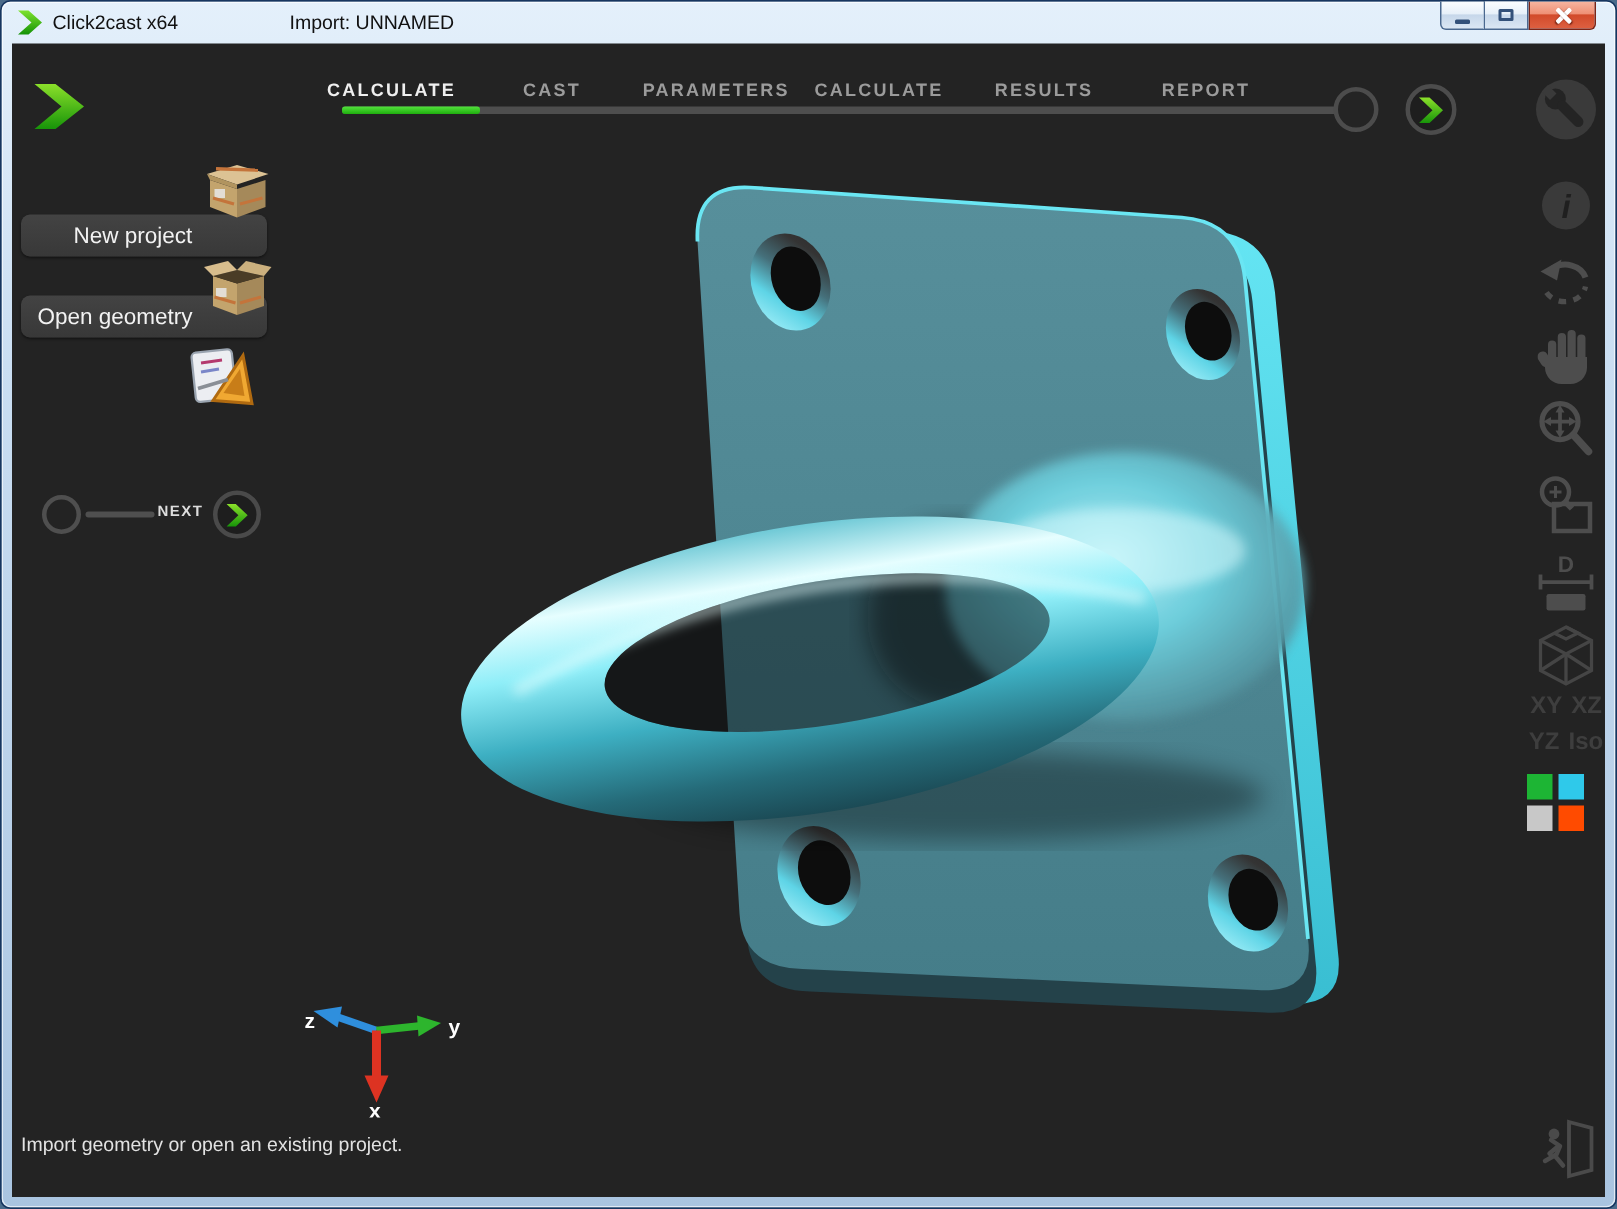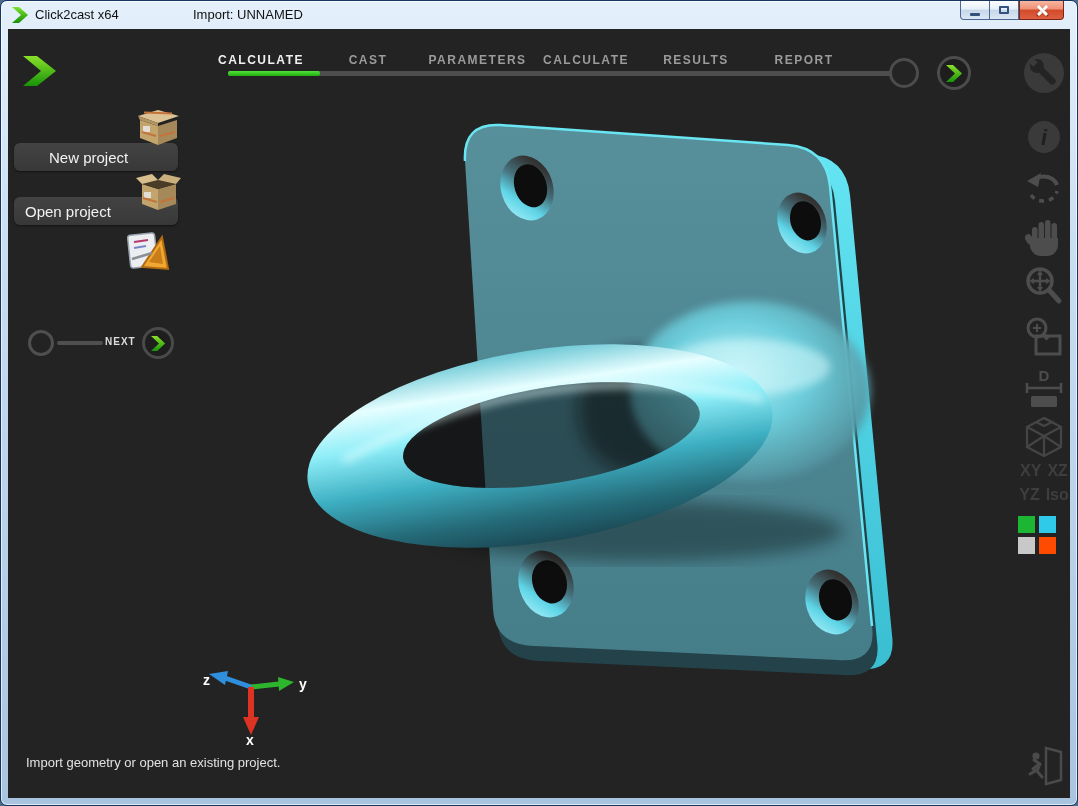--- a/index.html
+++ b/index.html
@@ -62,21 +62,21 @@
     display:flex;align-items:center;justify-content:center;cursor:pointer;}
 
   
   .rt{left:1008px;width:56px;display:flex;justify-content:center;cursor:pointer;}
   .view-labels{left:1006px;top:430px;width:60px;color:#3e3e3e;font-size:16px;font-weight:700;text-align:center;line-height:24px;cursor:pointer;}
   .view-labels span{margin:16px 3px;}
   .swatches{left:1010px;top:487px;display:grid;grid-template-columns:17px 17px;grid-auto-rows:17px;gap:4px;}
   .swatch{width:17px;height:17px;cursor:pointer;}
 
   
-  .status{left:6px;top:726px;font-size:13px;color:#e2e2e2;margin-left:12px;}
+  .status{left:6px;top:726px;font-size:13px;color:#e2e2e2;}
 </style>
 </head>
 <body>
 
 <div class="stage">
 <div class="window">
 
   <div class="titlebar">
     <span class="tb-icon">
       <svg width="18" height="18" viewBox="0 0 18 18">
@@ -226,21 +226,21 @@
       <polygon points="24,21 43,15 43,33 24,40" fill="#a5895a"></polygon>
       <polygon points="4,11 24,5 45,11 24,18" fill="#dcc294"></polygon>
       <polygon points="4,11 24,18 24,21 6,15" fill="#b1945f"></polygon>
       <line x1="10" y1="8" x2="38" y2="8" stroke="#c4743b" stroke-width="2.2" transform="rotate(2 24 8)"></line>
       <rect x="9" y="21" width="7" height="6" fill="#e8e8e8" opacity="0.85"></rect>
       <line x1="8" y1="27" x2="22" y2="31" stroke="#c4743b" stroke-width="2"></line>
       <line x1="26" y1="31" x2="41" y2="27" stroke="#c4743b" stroke-width="2"></line>
     </svg>
 
     <div class="abs side-btn" style="top:168px;">
-      <span>Open project</span>
+      <span>Open geometry</span>
     </div>
     <svg class="abs" style="left:126px;top:141px;" width="48" height="42" viewBox="0 0 48 42">
       <polygon points="8,14 24,19 24,40 8,34" fill="#c3a46d"></polygon>
       <polygon points="24,19 42,14 42,34 24,40" fill="#a5895a"></polygon>
       <polygon points="8,14 24,19 42,14 24,10" fill="#4a3c26"></polygon>
       <polygon points="8,14 2,8 18,4 24,10" fill="#d8bd8d"></polygon>
       <polygon points="42,14 47,8 30,4 24,10" fill="#cbb07e"></polygon>
       <rect x="10" y="22" width="7" height="6" fill="#e8e8e8" opacity="0.85"></rect>
       <line x1="9" y1="28" x2="23" y2="32" stroke="#c4743b" stroke-width="2"></line>
       <line x1="26" y1="32" x2="40" y2="28" stroke="#c4743b" stroke-width="2"></line>

